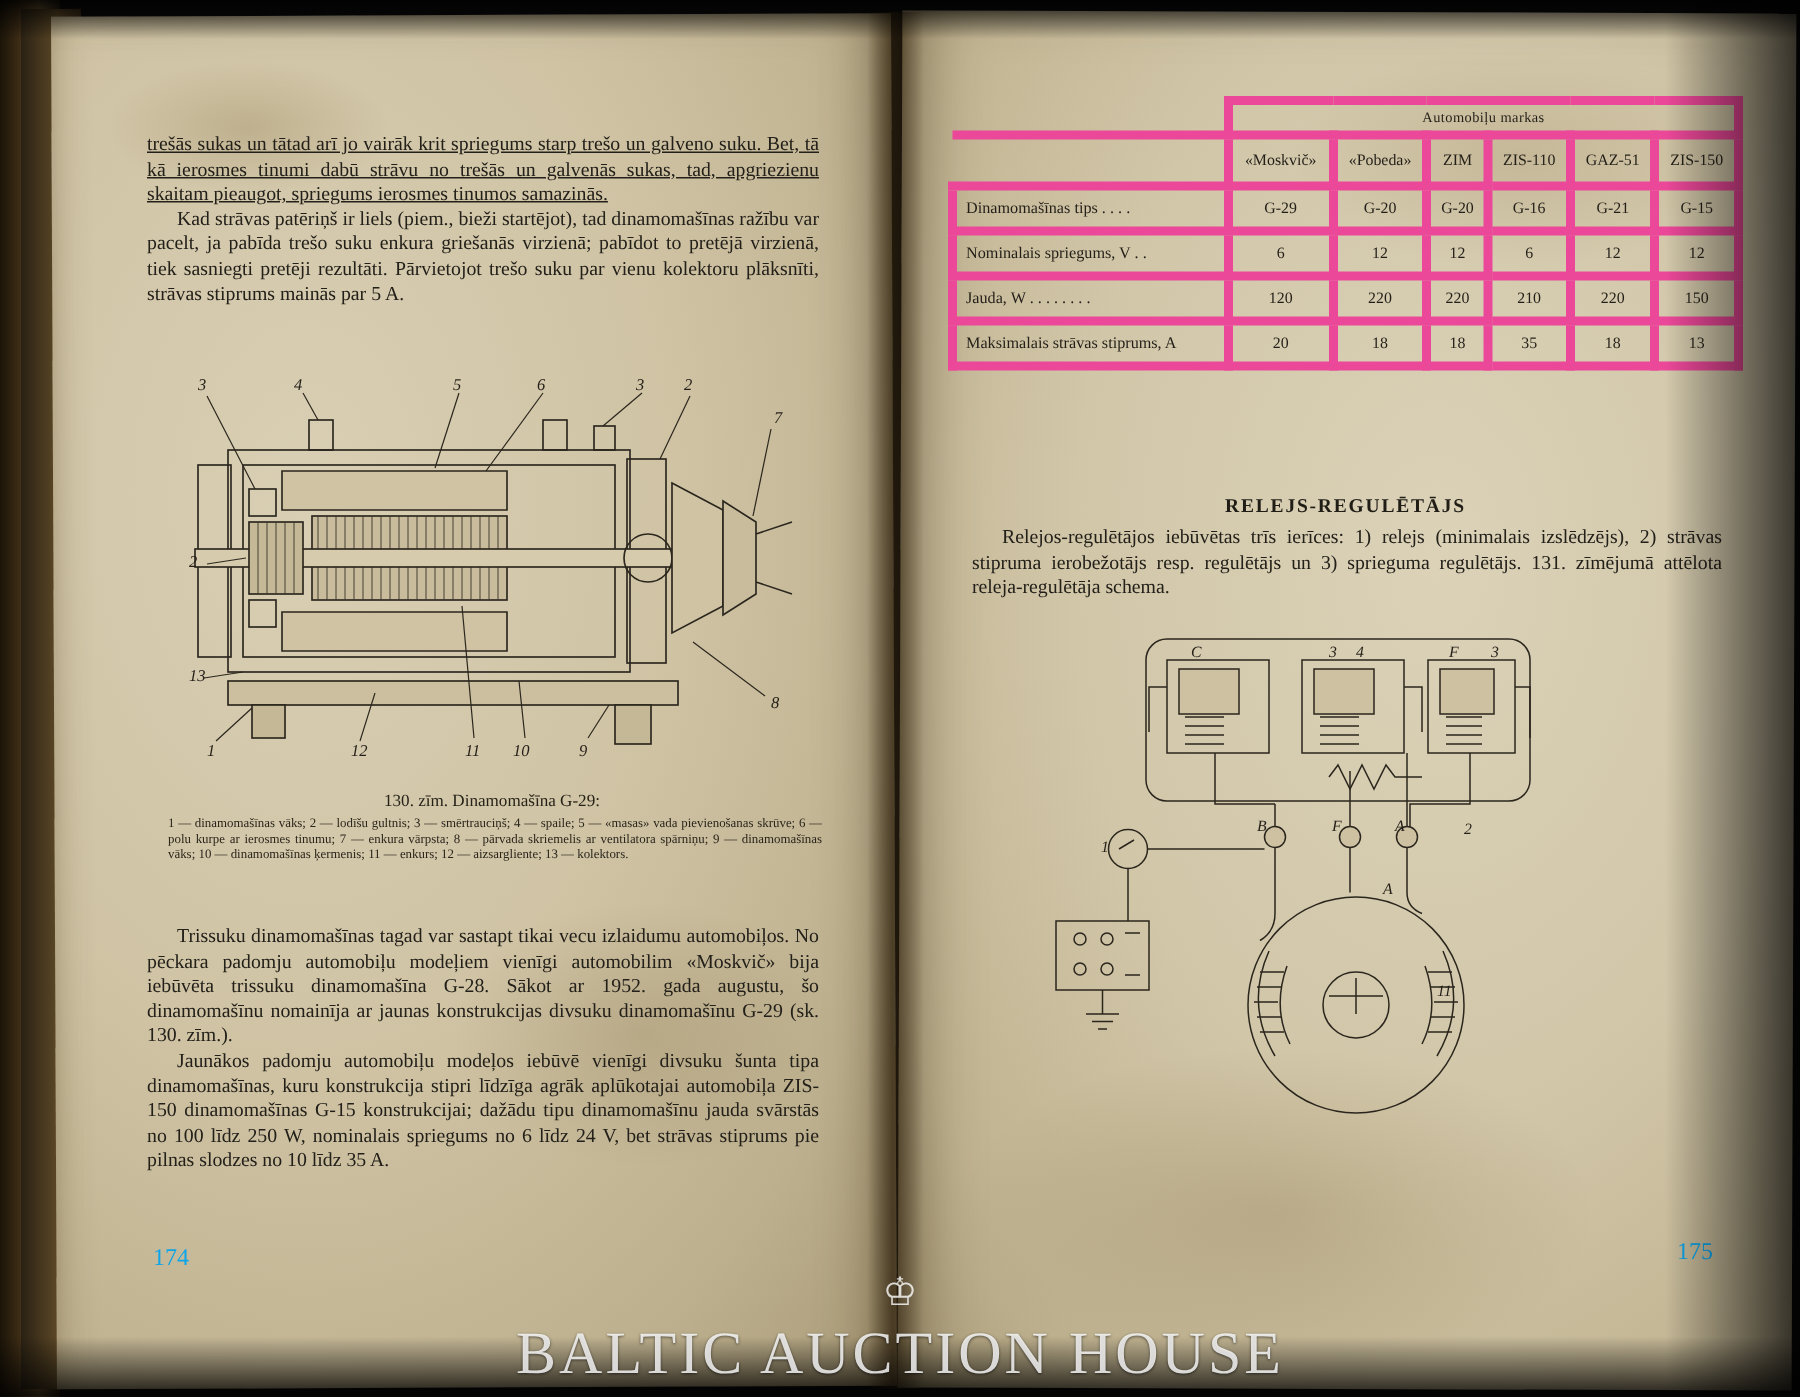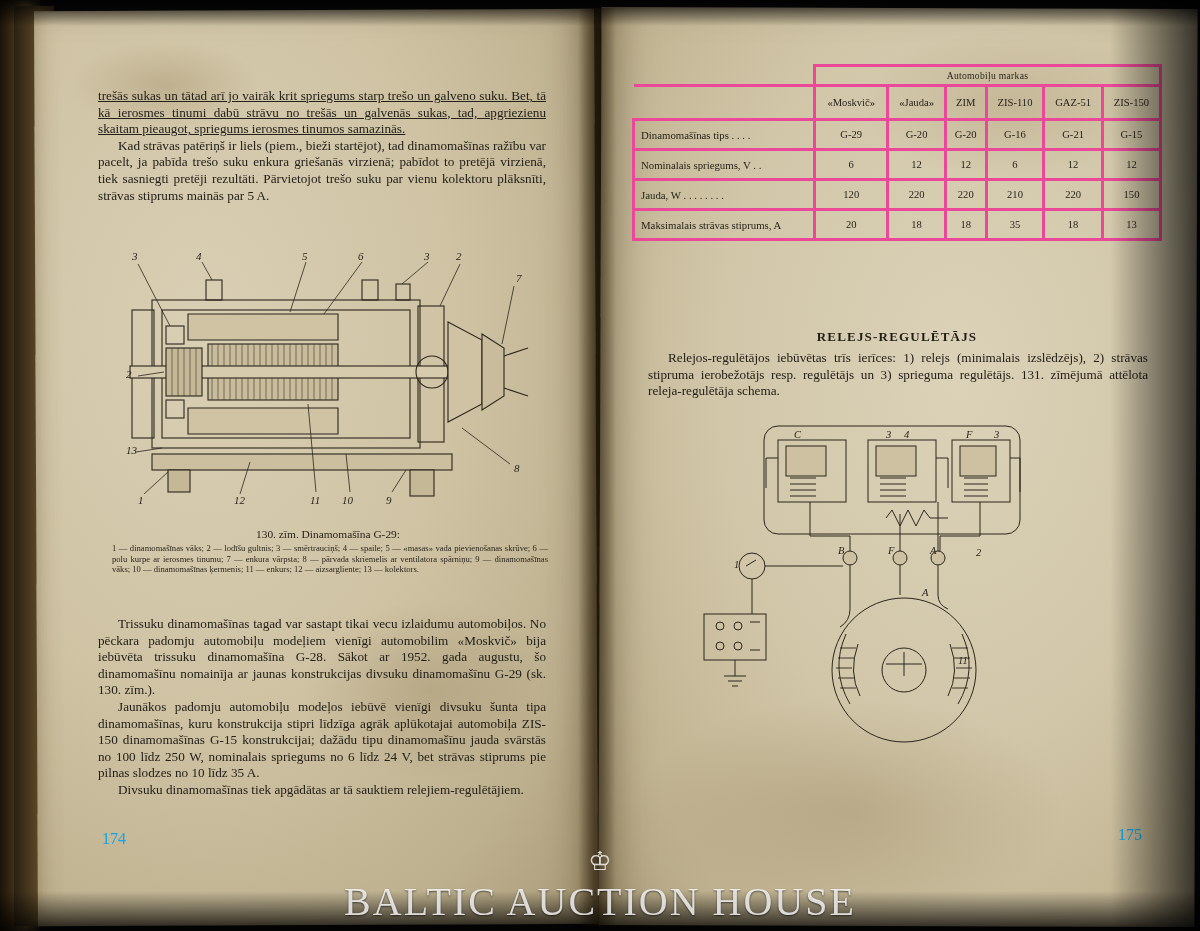--- a/index.html
+++ b/index.html
@@ -38,21 +38,21 @@
   .folio{position:absolute;font-size:16px;color:#0ea5e9;}
 
   
   .figcap{font-size:11.4px;text-align:center;color:#262218;line-height:14px;}
   .figleg{font-size:8.6px;text-align:justify;line-height:10.6px;color:#2a251b;}
   .figleg.cent{text-align:center;}
 
   
   .tbl{position:absolute;left:632px;top:64px;width:530px;border-collapse:collapse;
        font-size:10.6px;color:#231f18;background:transparent;}
-  .tbl td,.tbl th{border:3px solid #ec4899;padding:3px 4px;text-align:center;font-weight:normal;}
+  .tbl td,.tbl th{border:6px solid #ec4899;padding:3px 4px;text-align:center;font-weight:normal;}
   .tbl td.lbl{text-align:left;font-size:10.8px;padding-left:6px;width:168px;}
   .tbl .hdrtop{font-size:9.6px;letter-spacing:.3px;}
   .tbl .nohl{border-left:0;border-top:0;}
   .tblrowh{height:30px;}
 
   h2.sec{position:absolute;font-size:13px;letter-spacing:1.2px;text-align:center;
      width:530px;left:632px;top:318px;color:#201d16;font-weight:bold;}
 
   
   .fig{position:absolute;}
@@ -194,35 +194,34 @@
   <div class="col figcap" style="left:118px;top:527px;width:420px;">
     <span>130. zīm. Dinamomašīna G-29:</span>
   </div>
   <div class="col figleg" style="left:112px;top:543px;width:436px;">
     <span>1 — dinamomašīnas vāks; 2 — lodīšu gultnis; 3 — smērtrauciņš; 4 — spaile; 5 — «masas» vada pievienošanas skrūve; 6 — polu kurpe ar ierosmes tinumu; 7 — enkura vārpsta; 8 — pārvada skriemelis ar ventilatora spārniņu; 9 — dinamomašīnas vāks; 10 — dinamomašīnas ķermenis; 11 — enkurs; 12 — aizsargliente; 13 — kolektors.</span>
   </div>
 
   <div class="col body-text" style="left:98px;top:616px;width:448px;">
     <p>Trissuku dinamomašīnas tagad var sastapt tikai vecu izlaidumu automobiļos. No pēckara padomju automobiļu modeļiem vienīgi automobilim «Moskvič» bija iebūvēta trissuku dinamomašīna G-28. Sākot ar 1952. gada augustu, šo dinamomašīnu nomainīja ar jaunas konstrukcijas divsuku dinamomašīnu G-29 (sk. 130. zīm.).</p>
     <p>Jaunākos padomju automobiļu modeļos iebūvē vienīgi divsuku šunta tipa dinamomašīnas, kuru konstrukcija stipri līdzīga agrāk aplūkotajai automobiļa ZIS-150 dinamomašīnas G-15 konstrukcijai; dažādu tipu dinamomašīnu jauda svārstās no 100 līdz 250 W, nominalais spriegums no 6 līdz 24 V, bet strāvas stiprums pie pilnas slodzes no 10 līdz 35 A.</p>
-    <p>Divsuku dinamomašīnas tiek apgādātas ar tā sauktiem relejiem-regulētājiem.</p>
   </div>
 
   <div class="folio" style="left:102px;top:830px;">174</div>
 
   <table class="tbl">
     <tbody>
         <tr>
       <td class="nohl"></td>
       <td class="hdrtop" colspan="6">Automobiļu markas</td>
     </tr>
     <tr style="height:34px;">
       <td class="nohl"></td>
       <td>«Moskvič»</td>
-      <td>«Jauda»</td>
+      <td>«Pobeda»</td>
       <td>ZIM</td>
       <td>ZIS-110</td>
       <td>GAZ-51</td>
       <td>ZIS-150</td>
     </tr>
     <tr class="tblrowh">
       <td class="lbl">Dinamomašīnas tips . . . .</td>
       <td>G-29</td>
       <td>G-20</td>
       <td>G-20</td>

